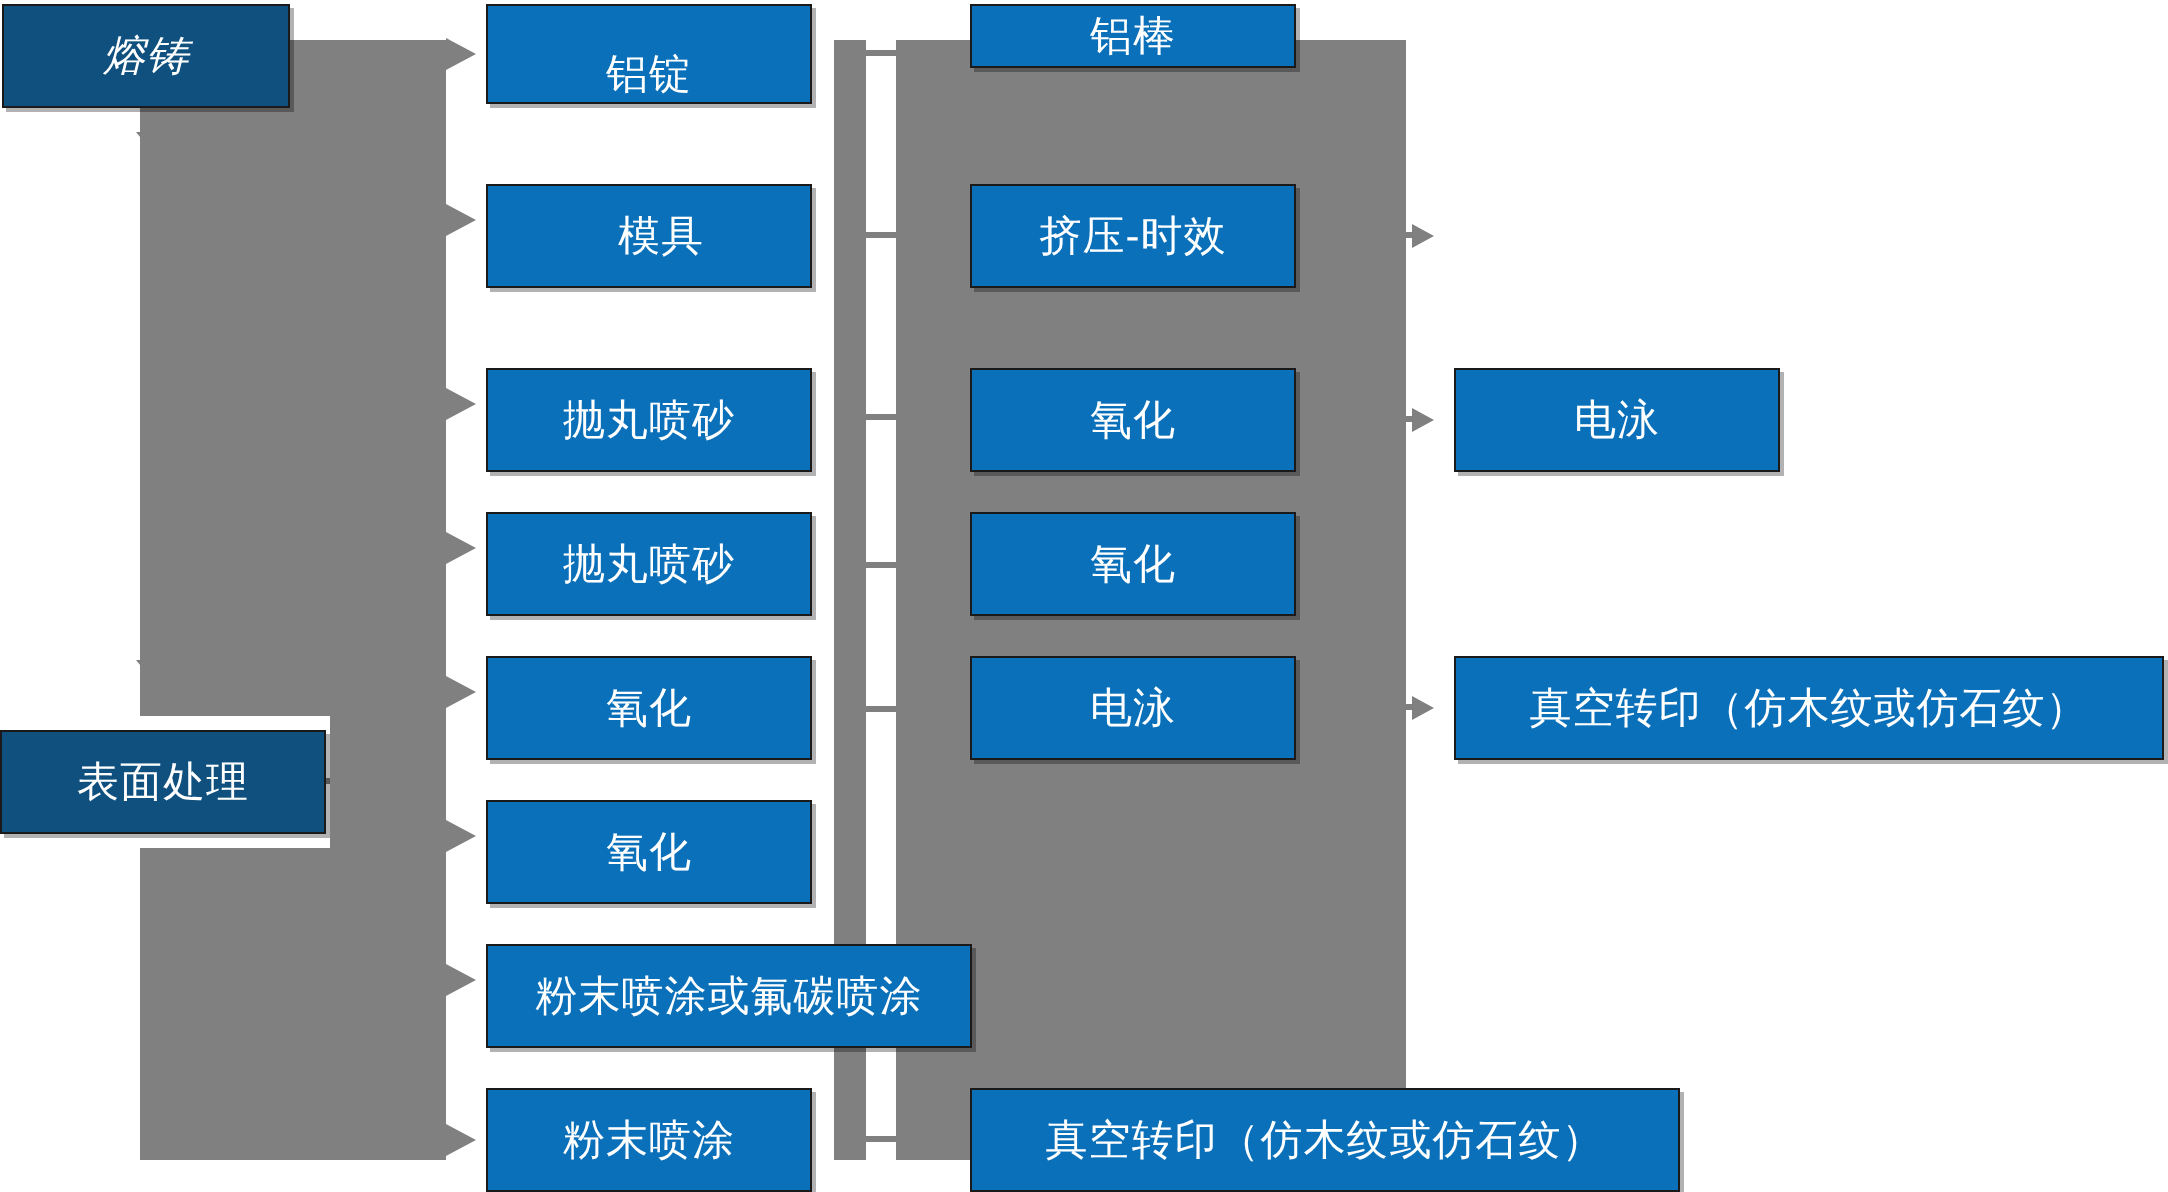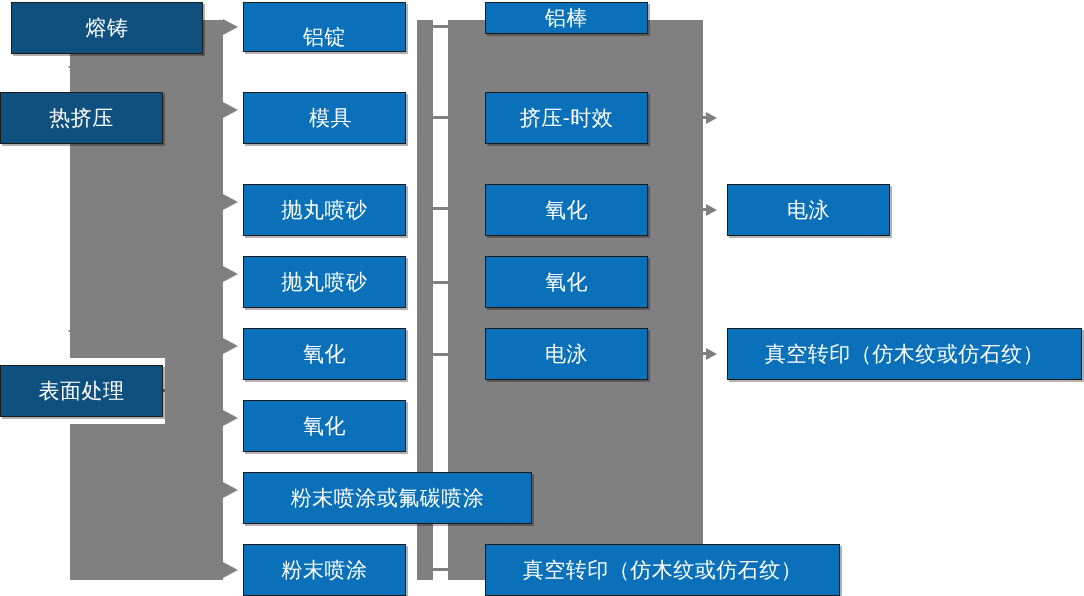--- a/index.html
+++ b/index.html
@@ -107,25 +107,22 @@
 
   <div class="band" style="left:448px; top:20px; width:255px; height:560px;"></div>
 
   <div class="tiny-arrow" style="left:706px; top:112px;"></div>
   <div class="tiny-arrow" style="left:706px; top:204px;"></div>
   <div class="tiny-arrow" style="left:706px; top:348px;"></div>
   <div class="tiny-line" style="left:700px; top:116px; width:8px;"></div>
   <div class="tiny-line" style="left:700px; top:208px; width:8px;"></div>
   <div class="tiny-line" style="left:700px; top:352px; width:8px;"></div>
 
-  <div class="node dark" style="left:11px; top:2px; width:192px; height:52px;">
+  <div class="node dark" style="left:1px; top:2px; width:144px; height:52px;font-style:italic;">
     <span>熔铸</span>
-  </div>
-  <div class="node dark" style="left:0px; top:92px; width:163px; height:52px;">
-    <span>热挤压</span>
   </div>
   <div class="node dark" style="left:0px; top:365px; width:163px; height:52px;text-align:right;">
     <span>表面处理</span>
   </div>
 
   <div class="node light" style="left:243px; top:2px; width:163px; height:50px;align-items:flex-end;">
     <span>铝锭</span>
   </div>
   <div class="node light" style="left:243px; top:92px; width:163px; height:52px;padding-left:12px;">
     <span>模具</span>
@@ -135,21 +132,21 @@
   </div>
   <div class="node light" style="left:243px; top:256px; width:163px; height:52px;">
     <span>抛丸喷砂</span>
   </div>
   <div class="node light" style="left:243px; top:328px; width:163px; height:52px;">
     <span>氧化</span>
   </div>
   <div class="node light" style="left:243px; top:400px; width:163px; height:52px;">
     <span>氧化</span>
   </div>
-  <div class="node light" style="left:243px; top:472px; width:289px; height:52px;">
+  <div class="node light" style="left:243px; top:472px; width:243px; height:52px;">
     <span>粉末喷涂或氟碳喷涂</span>
   </div>
   <div class="node light" style="left:243px; top:544px; width:163px; height:52px;">
     <span>粉末喷涂</span>
   </div>
 
   <div class="node light" style="left:485px; top:2px; width:163px; height:32px;">
     <span>铝棒</span>
   </div>
   <div class="node light" style="left:485px; top:92px; width:163px; height:52px;">

